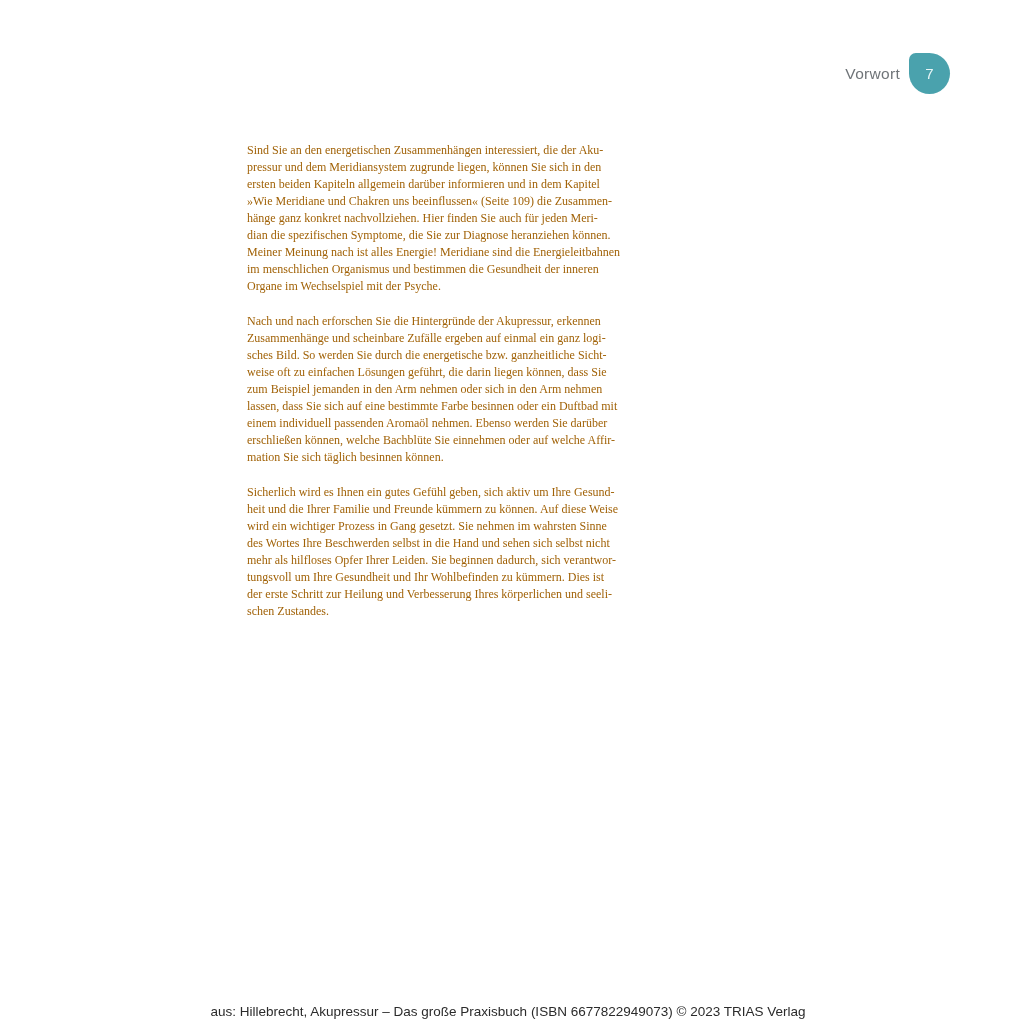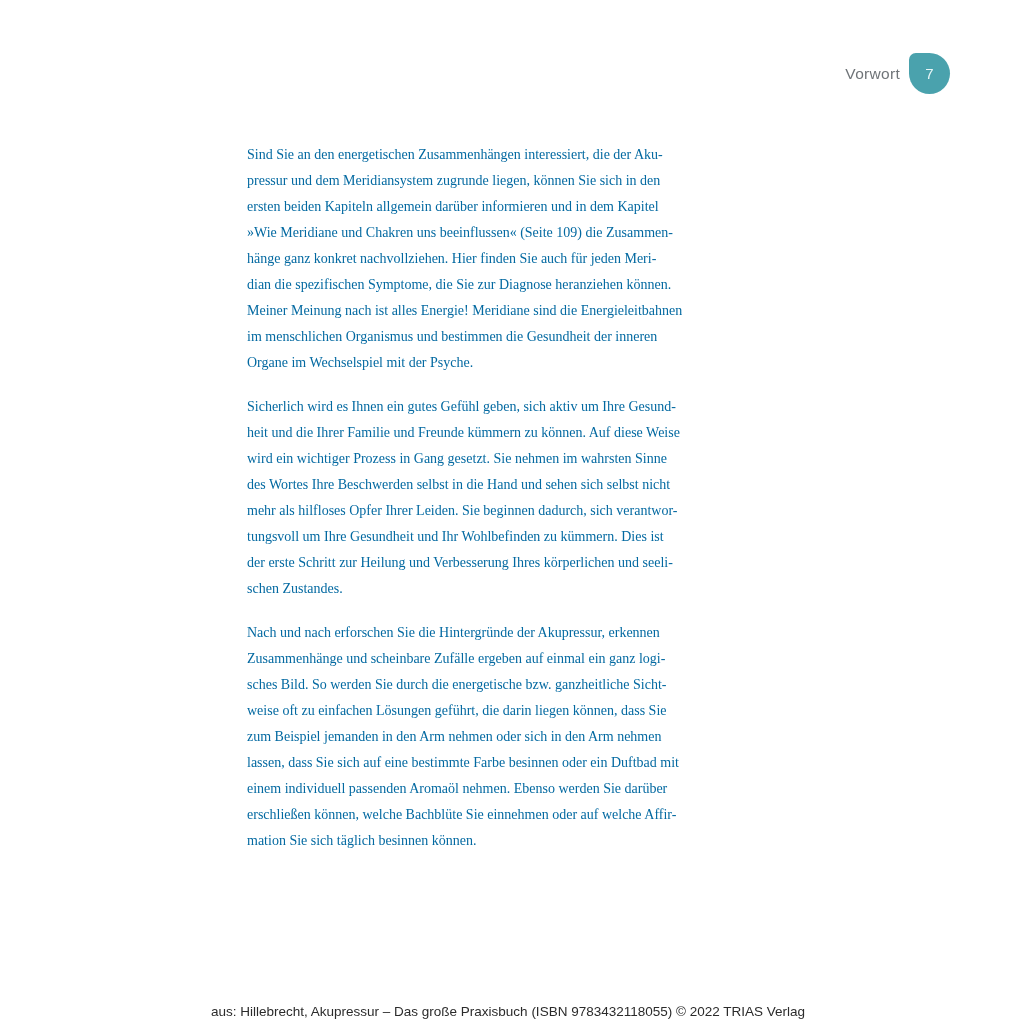--- a/index.html
+++ b/index.html
@@ -43,23 +43,23 @@
     font-size: 15px;
     color: #eaf6f7;
   }
 
   
   .text-column {
     position: absolute;
     left: 247px;
     top: 142px;
     width: 620px;
-    font-size: 14px;
-    line-height: 26px;
-    color: #0369a1;
+    font-size: 12px;
+    line-height: 17px;
+    color: #a16207;
   }
   .para {
     white-space: pre-line;
     margin-bottom: 18px;
   }
   .signature-line {
     white-space: pre-line;
     margin-bottom: 18px;
   }
 
@@ -90,34 +90,34 @@
   <div class="text-column">
     <p class="para">Sind Sie an den energetischen Zusammenhängen interessiert, die der Aku-
 pressur und dem Meridiansystem zugrunde liegen, können Sie sich in den
 ersten beiden Kapiteln allgemein darüber informieren und in dem Kapitel
 »Wie Meridiane und Chakren uns beeinflussen« (Seite 109) die Zusammen-
 hänge ganz konkret nachvollziehen. Hier finden Sie auch für jeden Meri-
 dian die spezifischen Symptome, die Sie zur Diagnose heranziehen können.
 Meiner Meinung nach ist alles Energie! Meridiane sind die Energieleitbahnen
 im menschlichen Organismus und bestimmen die Gesundheit der inneren
 Organe im Wechselspiel mit der Psyche.</p>
-    <p class="para">Sicherlich wird es Ihnen ein gutes Gefühl geben, sich aktiv um Ihre Gesund-
-heit und die Ihrer Familie und Freunde kümmern zu können. Auf diese Weise
-wird ein wichtiger Prozess in Gang gesetzt. Sie nehmen im wahrsten Sinne
-des Wortes Ihre Beschwerden selbst in die Hand und sehen sich selbst nicht
-mehr als hilfloses Opfer Ihrer Leiden. Sie beginnen dadurch, sich verantwor-
-tungsvoll um Ihre Gesundheit und Ihr Wohlbefinden zu kümmern. Dies ist
-der erste Schritt zur Heilung und Verbesserung Ihres körperlichen und seeli-
-schen Zustandes.</p>
     <p class="para">Nach und nach erforschen Sie die Hintergründe der Akupressur, erkennen
 Zusammenhänge und scheinbare Zufälle ergeben auf einmal ein ganz logi-
 sches Bild. So werden Sie durch die energetische bzw. ganzheitliche Sicht-
 weise oft zu einfachen Lösungen geführt, die darin liegen können, dass Sie
 zum Beispiel jemanden in den Arm nehmen oder sich in den Arm nehmen
 lassen, dass Sie sich auf eine bestimmte Farbe besinnen oder ein Duftbad mit
 einem individuell passenden Aromaöl nehmen. Ebenso werden Sie darüber
 erschließen können, welche Bachblüte Sie einnehmen oder auf welche Affir-
 mation Sie sich täglich besinnen können.</p>
+    <p class="para">Sicherlich wird es Ihnen ein gutes Gefühl geben, sich aktiv um Ihre Gesund-
+heit und die Ihrer Familie und Freunde kümmern zu können. Auf diese Weise
+wird ein wichtiger Prozess in Gang gesetzt. Sie nehmen im wahrsten Sinne
+des Wortes Ihre Beschwerden selbst in die Hand und sehen sich selbst nicht
+mehr als hilfloses Opfer Ihrer Leiden. Sie beginnen dadurch, sich verantwor-
+tungsvoll um Ihre Gesundheit und Ihr Wohlbefinden zu kümmern. Dies ist
+der erste Schritt zur Heilung und Verbesserung Ihres körperlichen und seeli-
+schen Zustandes.</p>
   </div>
 
-  <div class="footer-credit">aus: Hillebrecht, Akupressur – Das große Praxisbuch (ISBN 9783432118055) © 2022 TRIAS Verlag</div>
+  <div class="footer-credit">aus: Hillebrecht, Akupressur – Das große Praxisbuch (ISBN 6677822949073) © 2023 TRIAS Verlag</div>
 
 </div>
 
 </body></html>

